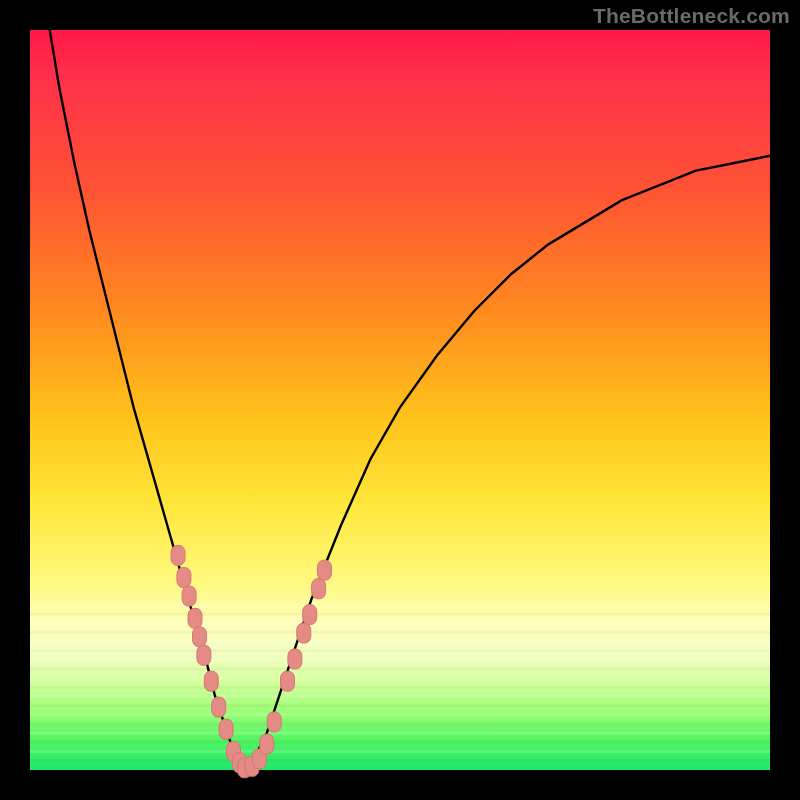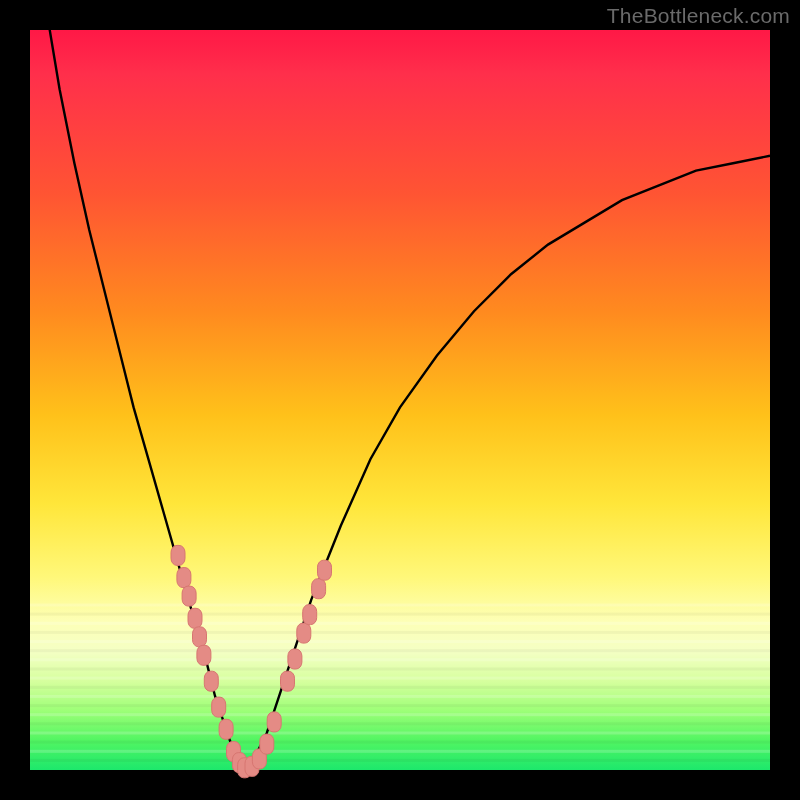--- a/index.html
+++ b/index.html
@@ -40,21 +40,21 @@
       #52f562 96%,
       #1de86c 100%
     );
   }
   .watermark {
     position: absolute;
     top: 4px;
     right: 10px;
     color: #6a6a6a;
     font-size: 21px;
-    font-weight: 400;
+    font-weight: 700;
     letter-spacing: 0.2px;
     user-select: none;
     text-align: center;
   }
   svg.curve {
     position: absolute;
     left: 0;
     top: 0;
     width: 740px;
     height: 740px;

